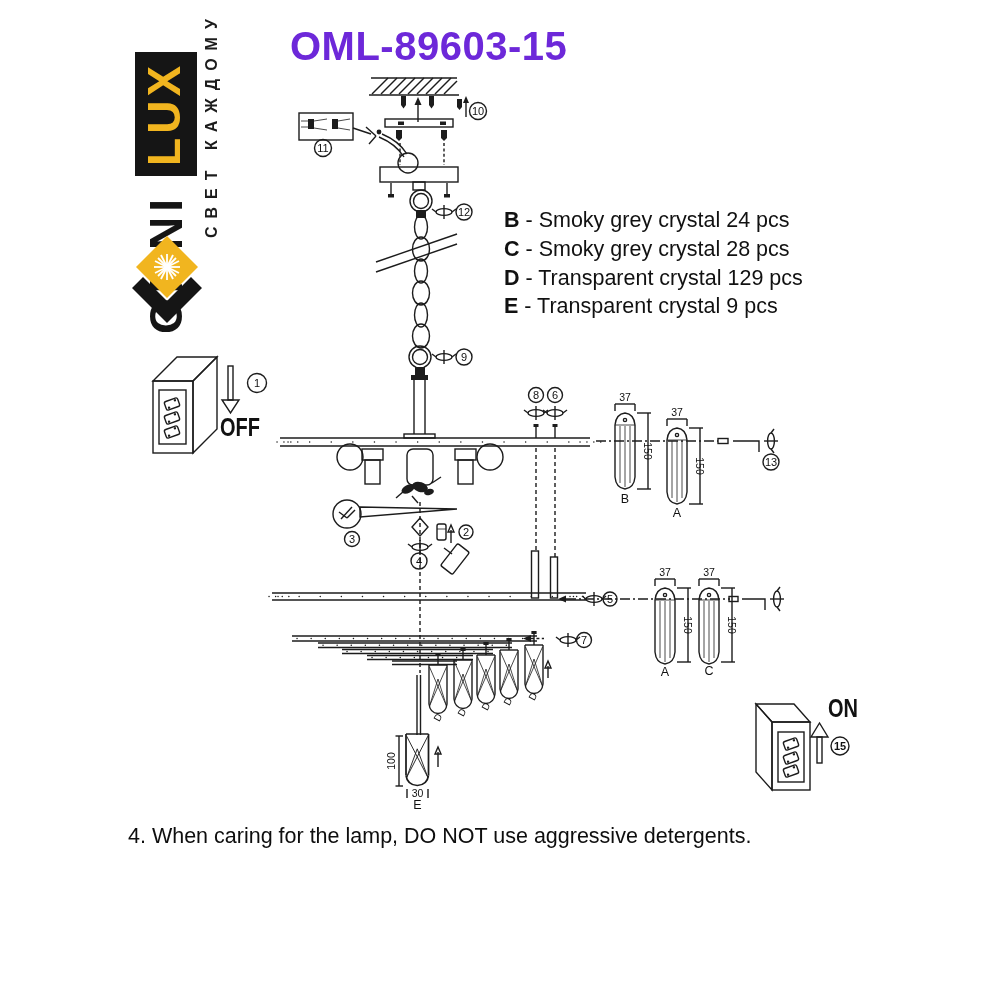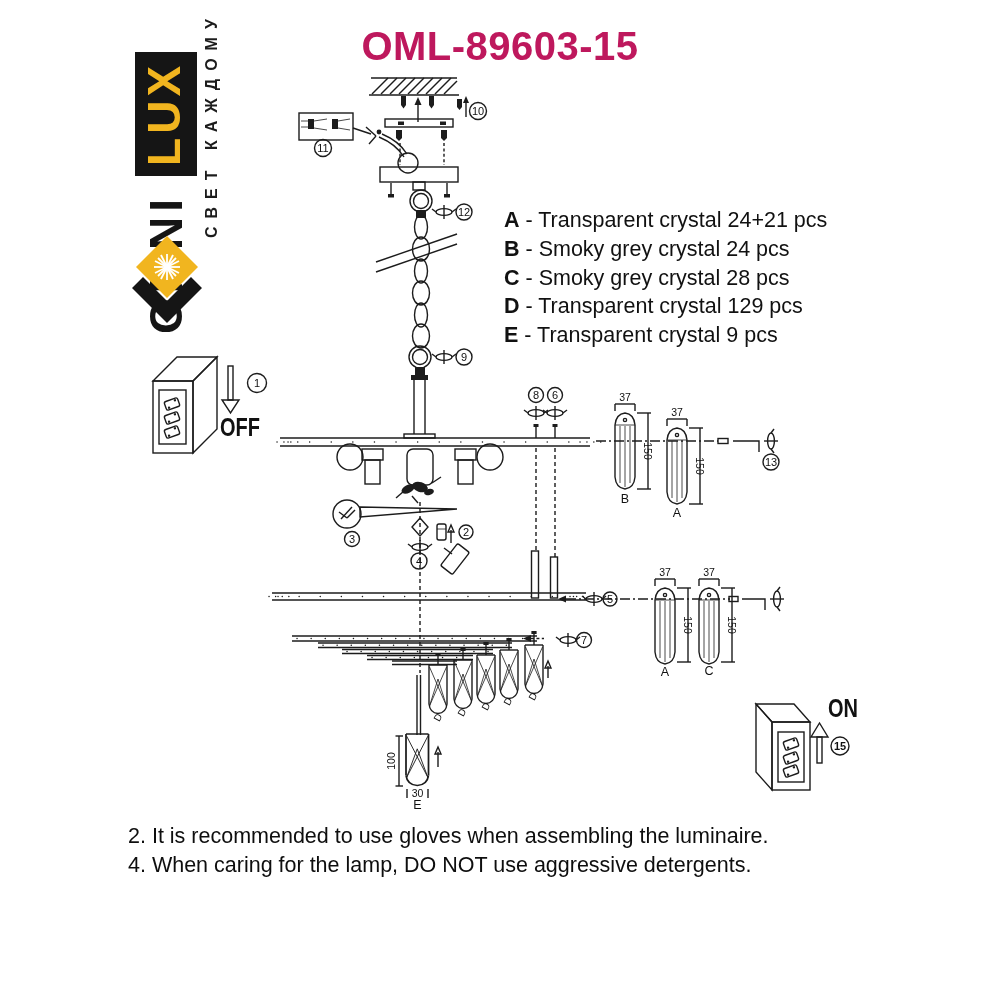--- a/index.html
+++ b/index.html
@@ -7,22 +7,22 @@
         font-family:"Liberation Sans", sans-serif;color:#111;}
   
   .rotor{position:absolute;transform-origin:0 0;transform:rotate(-90deg);display:flex;align-items:center;white-space:nowrap;}
   .brand-main{left:134px;top:334px;height:64px;}
   .omni{font-size:46px;font-weight:bold;letter-spacing:5px;color:#151515;margin-right:18px;}
   .luxbox{background:#151515;color:#f1b51f;font-size:46px;font-weight:bold;letter-spacing:4px;padding:2px 10px 6px 10px;}
   .brand-tag{left:200px;top:238px;height:24px;}
   .tagline{font-size:16px;font-weight:bold;letter-spacing:8px;color:#1c1c1c;}
   .logo-svg{position:absolute;left:128px;top:236px;}
   
-  .title{position:absolute;left:290px;top:24px;width:420px;text-align:center;
-         font-size:40px;font-weight:bold;letter-spacing:0.5px;color:#be185d;}
+  .title{position:absolute;left:290px;top:24px;width:420px;text-align:left;
+         font-size:40px;font-weight:bold;letter-spacing:0.5px;color:#6d28d9;}
   
   .legend{position:absolute;left:504px;top:206px;font-size:21.5px;line-height:28.8px;color:#111;}
   .legend-row b{font-weight:bold;margin-right:6px;}
   
   .instructions{position:absolute;left:128px;top:822px;width:752px;font-size:21.5px;line-height:28.5px;color:#0e0e0e;}
   .instructions p{margin:0;text-align:justify;}
   
   .diagram{position:absolute;left:0;top:0;}
   .diagram *{stroke:#1c1c1c;fill:none;stroke-width:1.4;}
   .diagram .f{fill:#1c1c1c;stroke:none;}
@@ -60,21 +60,20 @@
         <line x1="45" y1="19" x2="33" y2="43"></line>
       <line x1="27" y1="25" x2="51" y2="37"></line>
         <line x1="51" y1="25" x2="27" y2="37"></line>
     </g>
     <circle cx="39" cy="31" r="3.2" fill="#fff"></circle>
   </svg>
 
   <div class="title">OML-89603-15</div>
 
   <div class="legend">
-    <div class="legend-row"><b>A</b><span>- Transparent crystal 24+21 pcs</span></div>
     <div class="legend-row"><b>B</b><span>- Smoky grey crystal 24 pcs</span></div>
     <div class="legend-row"><b>C</b><span>- Smoky grey crystal 28 pcs</span></div>
     <div class="legend-row"><b>D</b><span>- Transparent crystal 129 pcs</span></div>
     <div class="legend-row"><b>E</b><span>- Transparent crystal 9 pcs</span></div>
   </div>
 
   <svg class="diagram" width="1000" height="1000" viewBox="0 0 1000 1000">
     <defs>
       <g id="wingscrew">
         <line x1="0" y1="-7" x2="0" y2="7"></line>
@@ -468,17 +467,16 @@
       <polygon points="811,737 828,737 819.5,723" stroke-width="1.1"></polygon>
     </g>
     <text class="sw" x="828" y="717" text-anchor="start" textLength="30" lengthAdjust="spacingAndGlyphs">ON</text>
     <g>
       <circle cx="840" cy="746" r="9" stroke-width="2.6"></circle>
       <text class="co15" x="840" y="746" text-anchor="middle" dy="0.35em">15</text>
     </g>
   </svg>
 
   <div class="instructions">
-    <p>2. It is recommended to use gloves when assembling the luminaire.</p>
     <p>4. When caring for the lamp, DO NOT use aggressive detergents.</p>
   </div>
 
 </div>
 
 </body></html>

